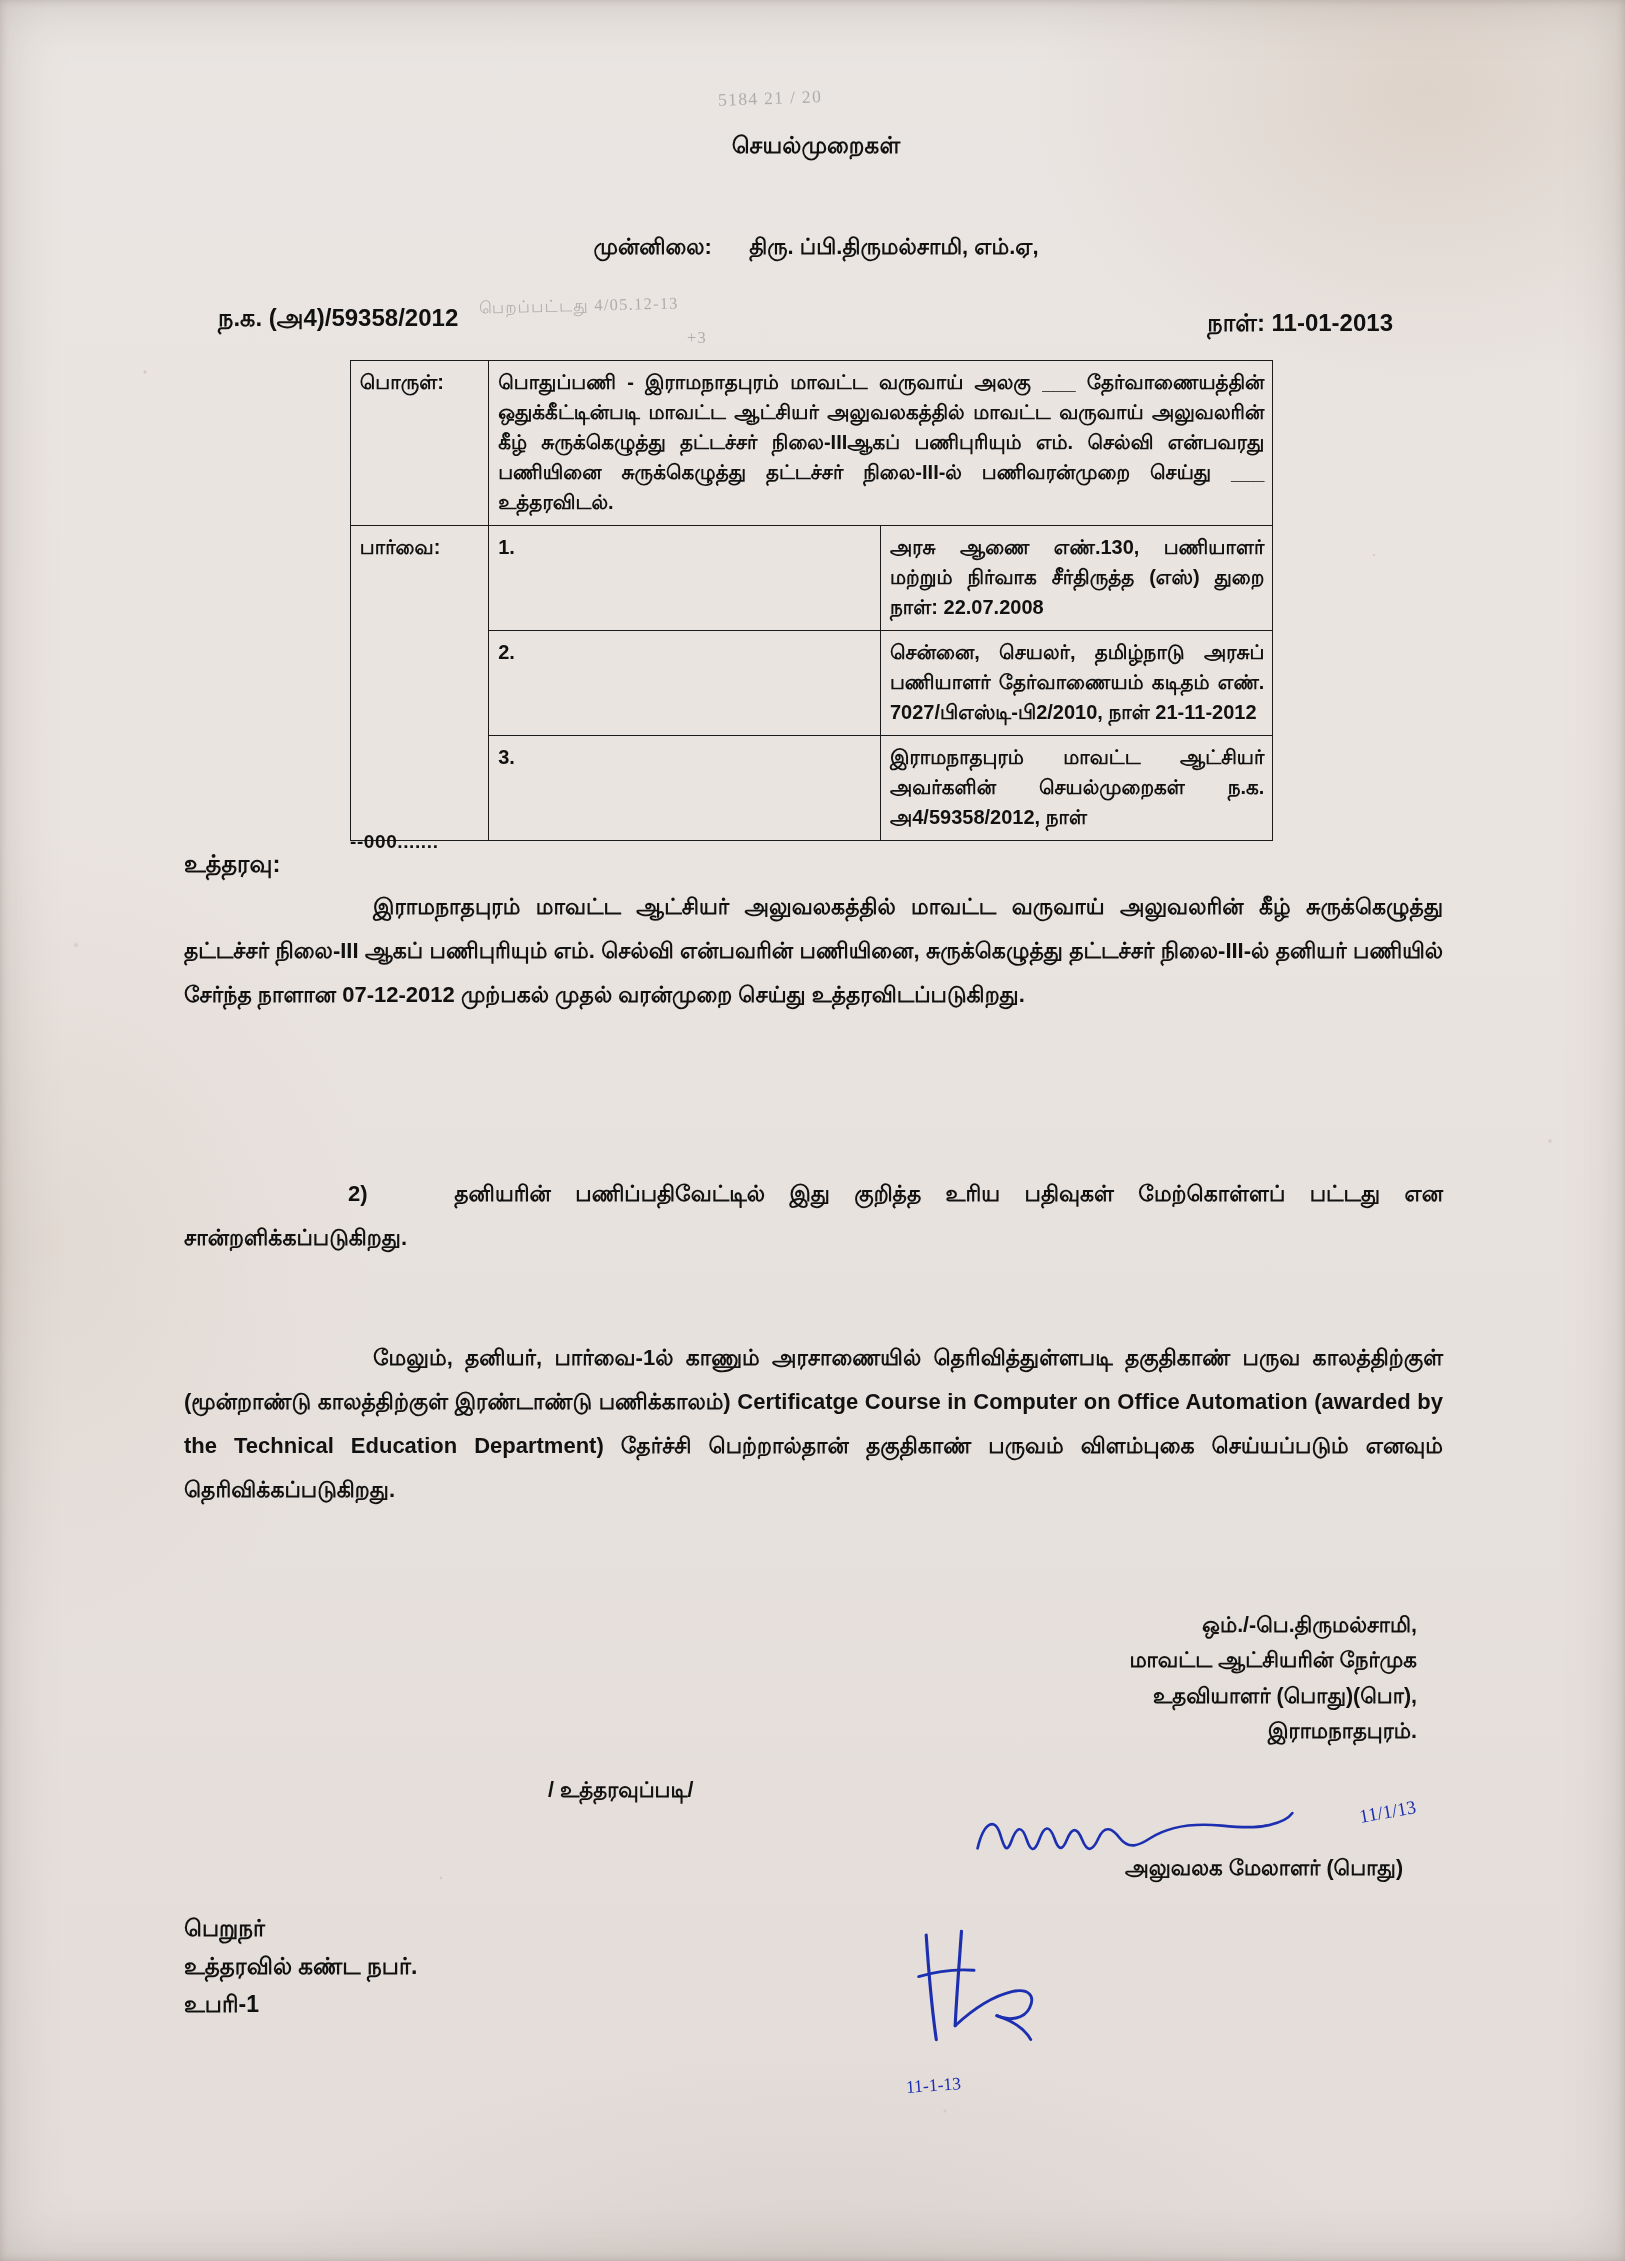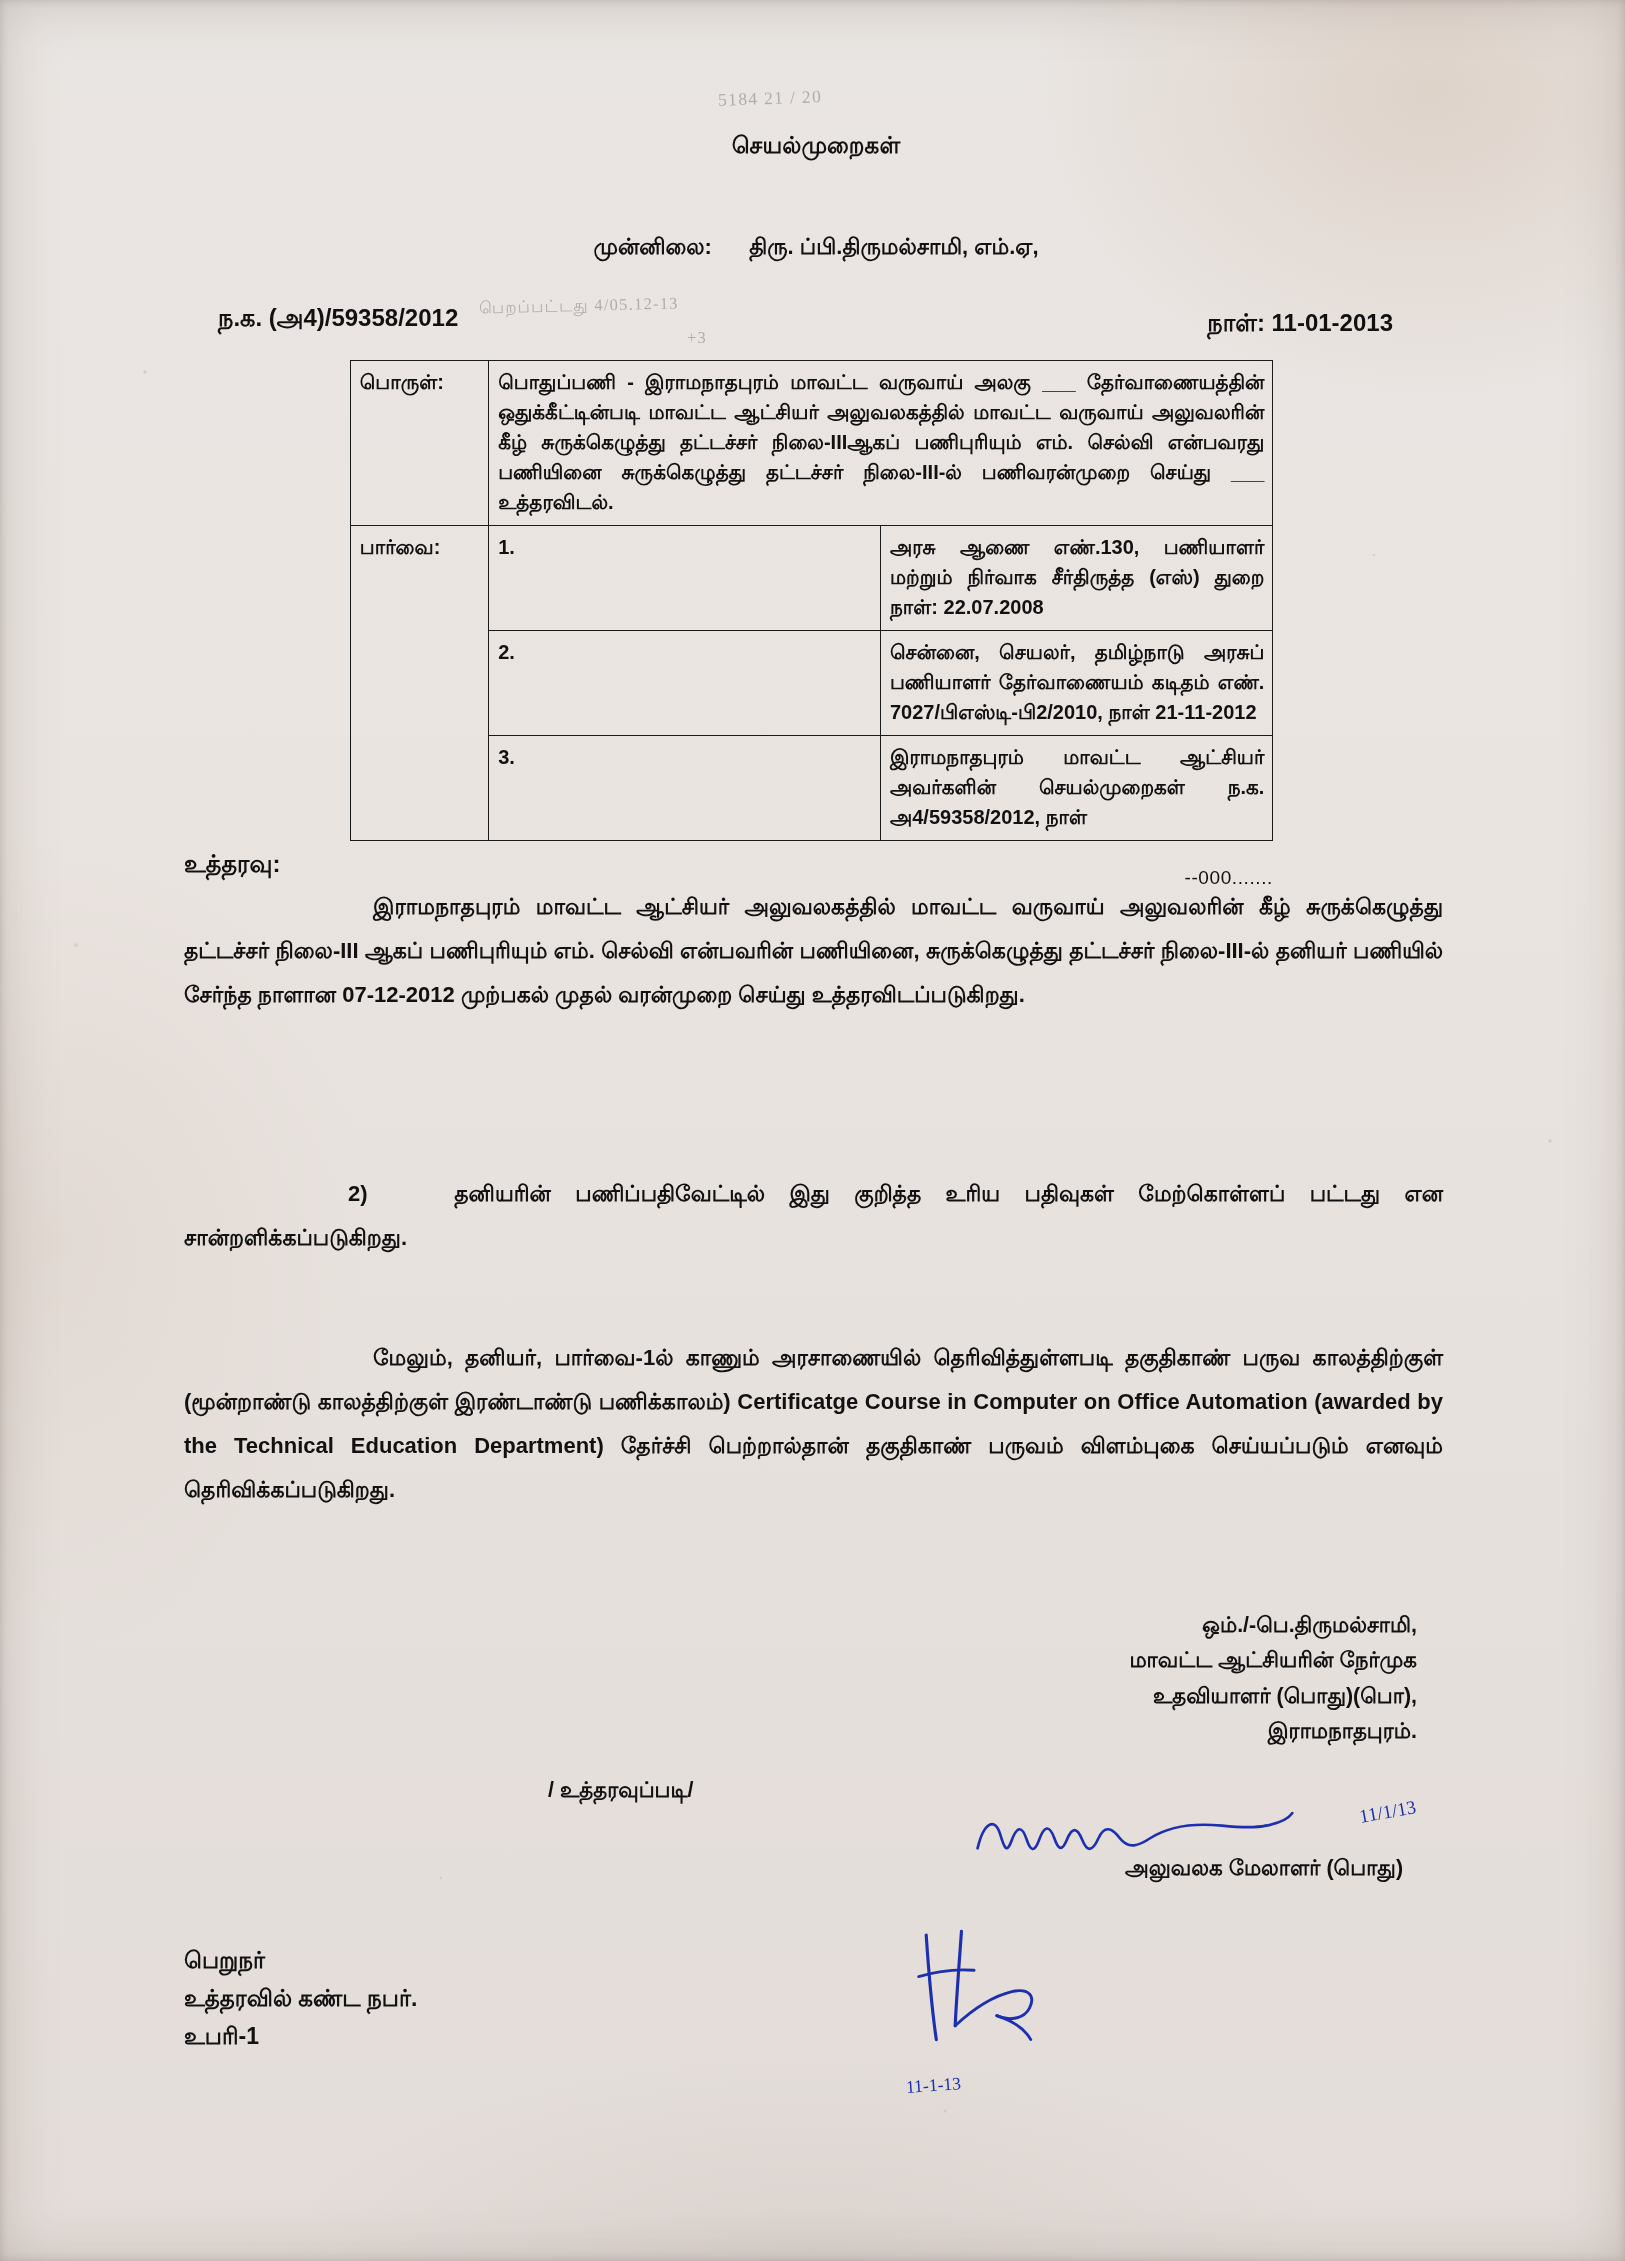--- a/index.html
+++ b/index.html
@@ -110,25 +110,24 @@
   }
   .lbl-col { width: 121px; white-space: nowrap; }
   .num-col { width: 44px; text-align: left; }
   .just-last-left { text-align: justify; text-align-last: left; }
 
   .ooo {
     position: absolute;
     top: 831px;
     left: 350px;
     width: 923px;
-    text-align: right;
+    text-align: left;
     font-size: 19px;
     letter-spacing: 0.6px;
-    font-weight: 400;
-    margin-top: 36px;
+    font-weight: 700;
   }
 
   .order-label {
     position: absolute;
     top: 850px;
     left: 184px;
     font-size: 24px;
     font-weight: 700;
   }
 
@@ -175,21 +174,20 @@
     font-weight: 600;
   }
 
   .recipient {
     position: absolute;
     top: 1910px;
     left: 184px;
     font-size: 23px;
     font-weight: 700;
     line-height: 1.65;
-    margin-top: 32px;
   }
 
   
   .ink {
     position: absolute;
     pointer-events: none;
   }
   .ink-date {
     position: absolute;
     font-family: "Liberation Serif", serif;

